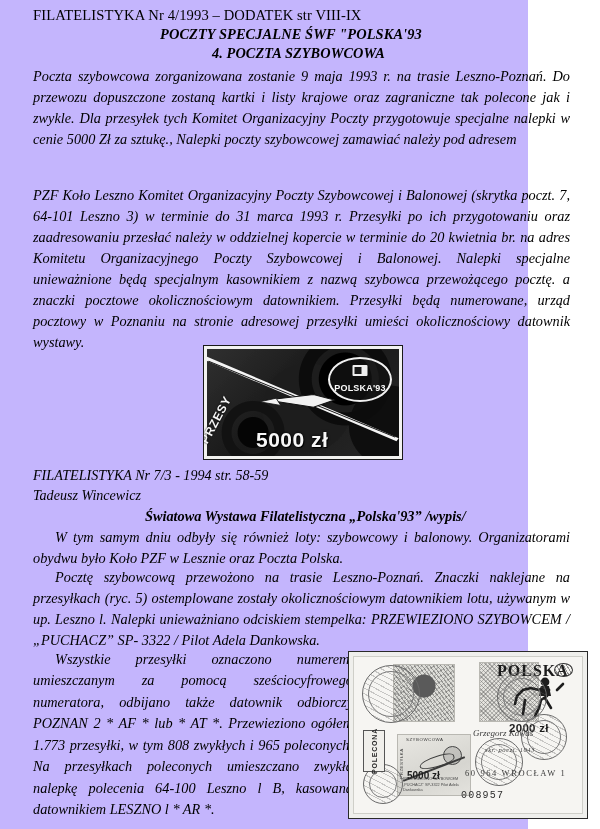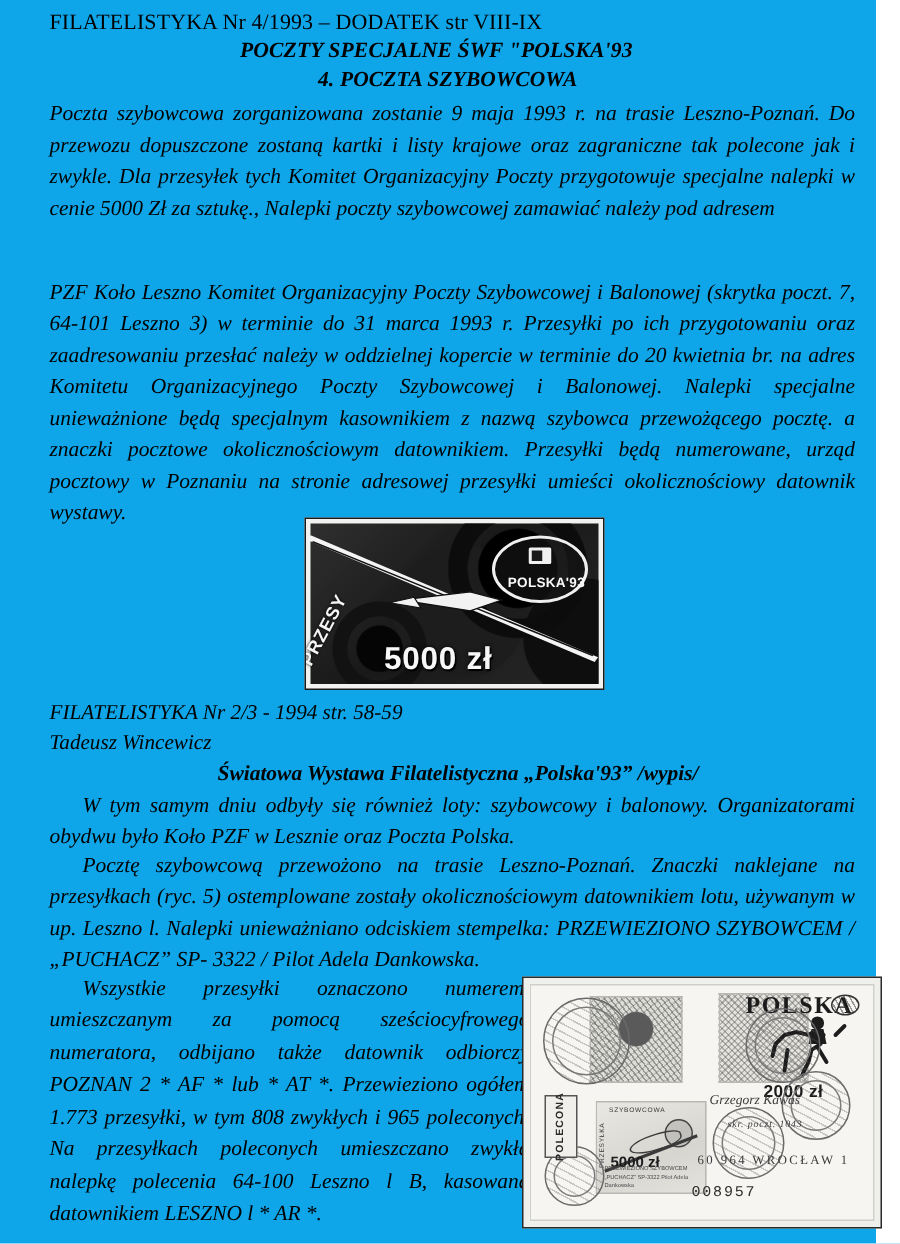--- a/index.html
+++ b/index.html
@@ -11,22 +11,22 @@
     width: 600px;
     height: 829px;
     position: relative;
     overflow: hidden;
     font-family: "Liberation Serif", "DejaVu Serif", serif;
     color: #000000;
   }
   .page {
     position: absolute;
     left: 0; top: 0;
-    width: 584px; height: 829px;
-    background: #0ea5e9;
+    width: 528px; height: 829px;
+    background: #c4b5fd;
   }
   
   .hdr-line {
     font-size: 14.6px;
     letter-spacing: 0.1px;
     line-height: 1.28;
     white-space: nowrap;
   }
   .hdr1 {
     position: absolute;
@@ -140,21 +140,21 @@
     position: absolute;
     right: 10px; top: 11px;
     width: 60px; height: 41px;
     border: 2px solid #f0f0f0;
     border-radius: 50%;
     background: rgba(25,25,25,0.55);
   }
   .label-fig .oval .txt {
     position: absolute;
     left: 0; right: 0; bottom: 7px;
-    text-align: right;
+    text-align: center;
     color: #fafafa;
     font-family: "Liberation Sans", sans-serif;
     font-weight: 700;
     font-size: 9px;
     letter-spacing: 0.2px;
   }
   .label-fig .oval .emb {
     position: absolute;
     left: 50%; top: 6px;
     transform: translateX(-50%);
@@ -385,21 +385,21 @@
 
     <div class="przesy">PRZESY</div>
     <div class="denom">5000 zł</div>
 
     <div class="oval">
       <div class="emb"></div>
       <div class="txt">POLSKA'93</div>
     </div>
   </div>
 
-  <div class="ref-line ref1">FILATELISTYKA Nr 2/3 - 1994 str. 58-59</div>
+  <div class="ref-line ref1">FILATELISTYKA Nr 7/3 - 1994 str. 58-59</div>
   <div class="ref-line ref2">Tadeusz Wincewicz</div>
   <div class="subtitle">Światowa Wystawa Filatelistyczna „Polska'93” /wypis/</div>
 
   <div class="para p3 indent">W tym samym dniu odbyły się również loty: szybowcowy i balonowy. Organizatorami obydwu było Koło PZF w Lesznie oraz Poczta Polska.</div>
 
   <div class="para p4 indent">Pocztę szybowcową przewożono na trasie Leszno-Poznań. Znaczki naklejane na przesyłkach (ryc. 5) ostemplowane zostały okolicznościowym datownikiem lotu, używanym w up. Leszno l. Nalepki unieważniano odciskiem stempelka: PRZEWIEZIONO SZYBOWCEM / „PUCHACZ” SP- 3322 / Pilot Adela Dankowska.</div>
 
   <div class="para p5 indent">Wszystkie przesyłki oznaczono numerem, umieszczanym za pomocą sześciocyfrowego numeratora, odbijano także datownik odbiorczy POZNAN 2 * AF * lub * AT *. Przewieziono ogółem 1.773 przesyłki, w tym 808 zwykłych i 965 poleconych. Na przesyłkach poleconych umieszczano zwykłą nalepkę polecenia  64-100 Leszno l B, kasowaną datownikiem  LESZNO l * AR *.</div>
 
   <div class="cover-fig">

